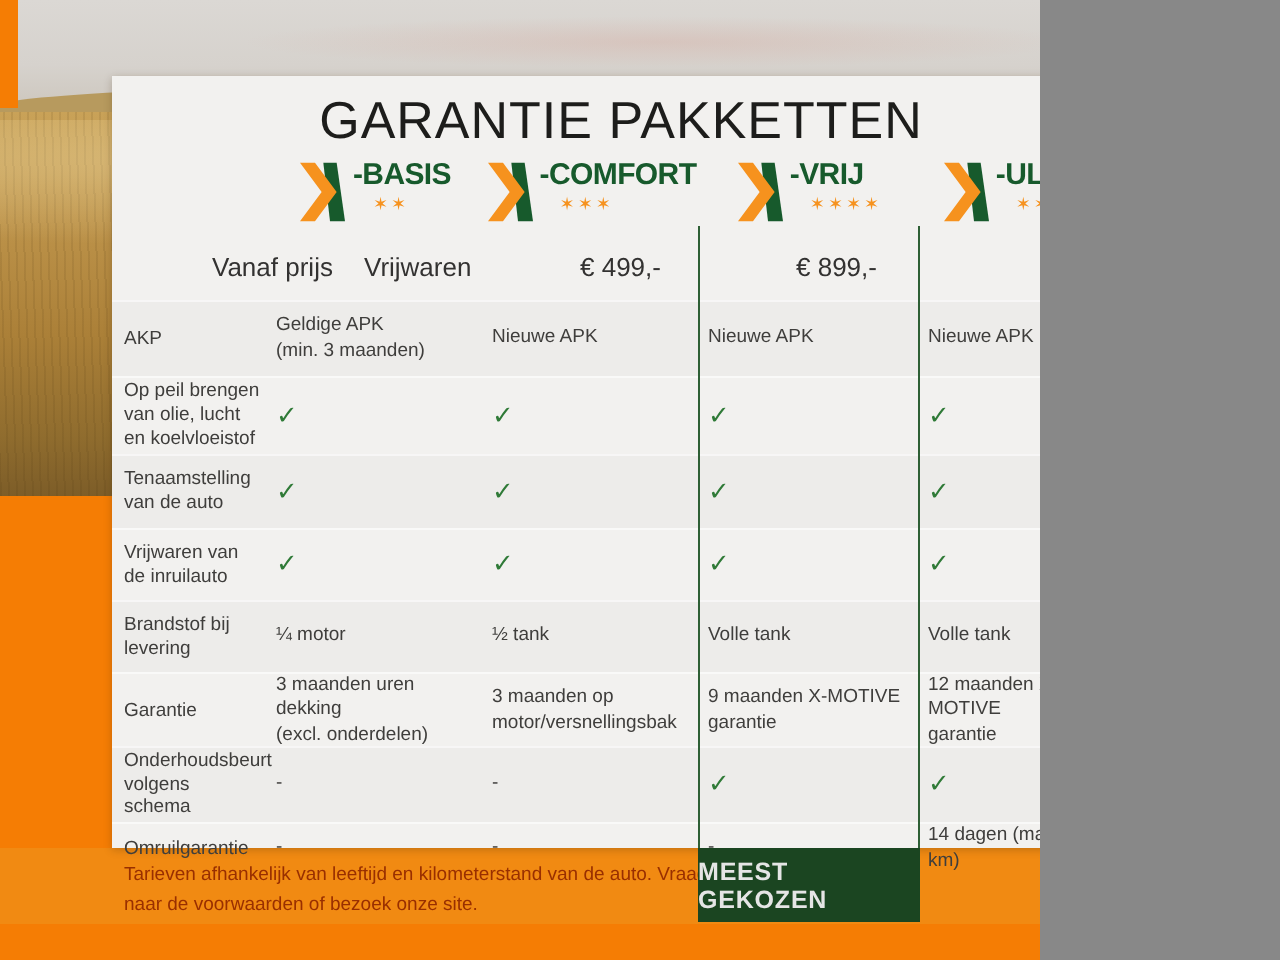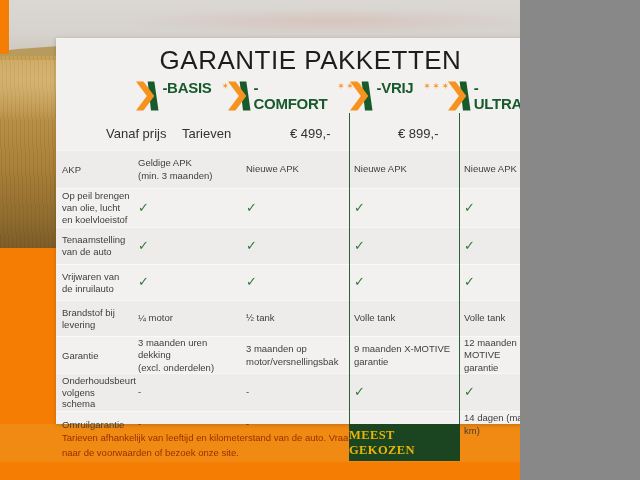--- a/index.html
+++ b/index.html
@@ -34,21 +34,21 @@
     background:#f2f1ef;box-shadow:0 1px 4px rgba(60,40,10,.25);}
   .title{margin:7px 0 0 0;text-align:center;font-size:26px;font-weight:400;
     letter-spacing:.5px;color:#1d1d1b;}
 
   
   .logo-row{display:grid;grid-template-columns:78px 108px 108px 110px 105px;
     height:41px;margin-top:2px;}
   .pkg{grid-column:auto;display:flex;align-items:flex-start;justify-content:center;padding-top:2px;}
   .pkg:first-child{grid-column:1;}
   .x-mark{width:25px;height:30px;flex:0 0 auto;margin-top:1px;}
-  .pkg-text{display:flex;flex-direction:row;margin-left:1px;}
+  .pkg-text{display:flex;flex-direction:column;margin-left:1px;}
   .pkg-name{font-size:15px;font-weight:bold;color:#175a2c;letter-spacing:-.3px;line-height:16px;}
   .pkg-stars{font-size:9px;color:#f6921e;letter-spacing:1.5px;line-height:10px;margin:1px 0 0 10px;}
 
   
   .tbody{position:relative;margin-top:0;}
   .trow{display:grid;grid-template-columns:78px 108px 108px 110px 105px;align-items:center;}
   .trow + .trow{border-top:1px solid rgba(255,255,255,.55);}
   .trow:nth-child(even){background:rgba(0,0,0,.018);}
   .trow:nth-child(1){height:31px;margin-left:44px;}
   .trow:nth-child(2){height:37px;}
@@ -68,22 +68,22 @@
 
   
   .vrij-frame{position:absolute;left:293px;top:75px;width:111px;height:311px;
     border-left:1px solid #2e5f35;border-right:1px solid #2e5f35;
     box-sizing:border-box;pointer-events:none;}
 
   
   .footer-note{position:absolute;left:62px;top:431px;width:292px;
     font-size:9.5px;line-height:1.55;color:#992f00;}
   .badge{position:absolute;left:349px;top:424px;width:111px;height:37px;background:#1b4521;
-    display:flex;align-items:center;justify-content:center;color:#eab308;
-    font-size:12.5px;font-weight:600;letter-spacing:.4px;font-family:Liberation Serif, serif;}
+    display:flex;align-items:center;justify-content:center;color:#e5e5e5;
+    font-size:12.5px;font-weight:600;letter-spacing:.4px;}
 </style>
 </head>
 <body>
 
 <div class="stage">
 
   <div class="bg-photo">
     <div class="sky"></div>
     <div class="cloud"></div>
     <div class="far-hill"></div>
@@ -144,21 +144,21 @@
     <div class="pkg-text">
       <div class="pkg-name">-ULTRA</div>
       <div class="pkg-stars">✶✶✶✶✶</div>
     </div>
   </div>
 </div>
 
     <div class="tbody">
         <div class="trow trow-first">
           <div class="tlabel">Vanaf prijs</div>
-          <div class="tcell">Tarieven</div>
+          <div class="tcell">Vrijwaren</div>
           <div class="tcell">€ 499,-</div>
           <div class="tcell">€ 899,-</div>
         </div>
         <div class="trow">
           <div class="tlabel">AKP</div>
           <div class="tcell">Geldige APK
 (min. 3 maanden)</div>
           <div class="tcell">Nieuwe APK</div>
           <div class="tcell">Nieuwe APK</div>
           <div class="tcell">Nieuwe APK</div>

